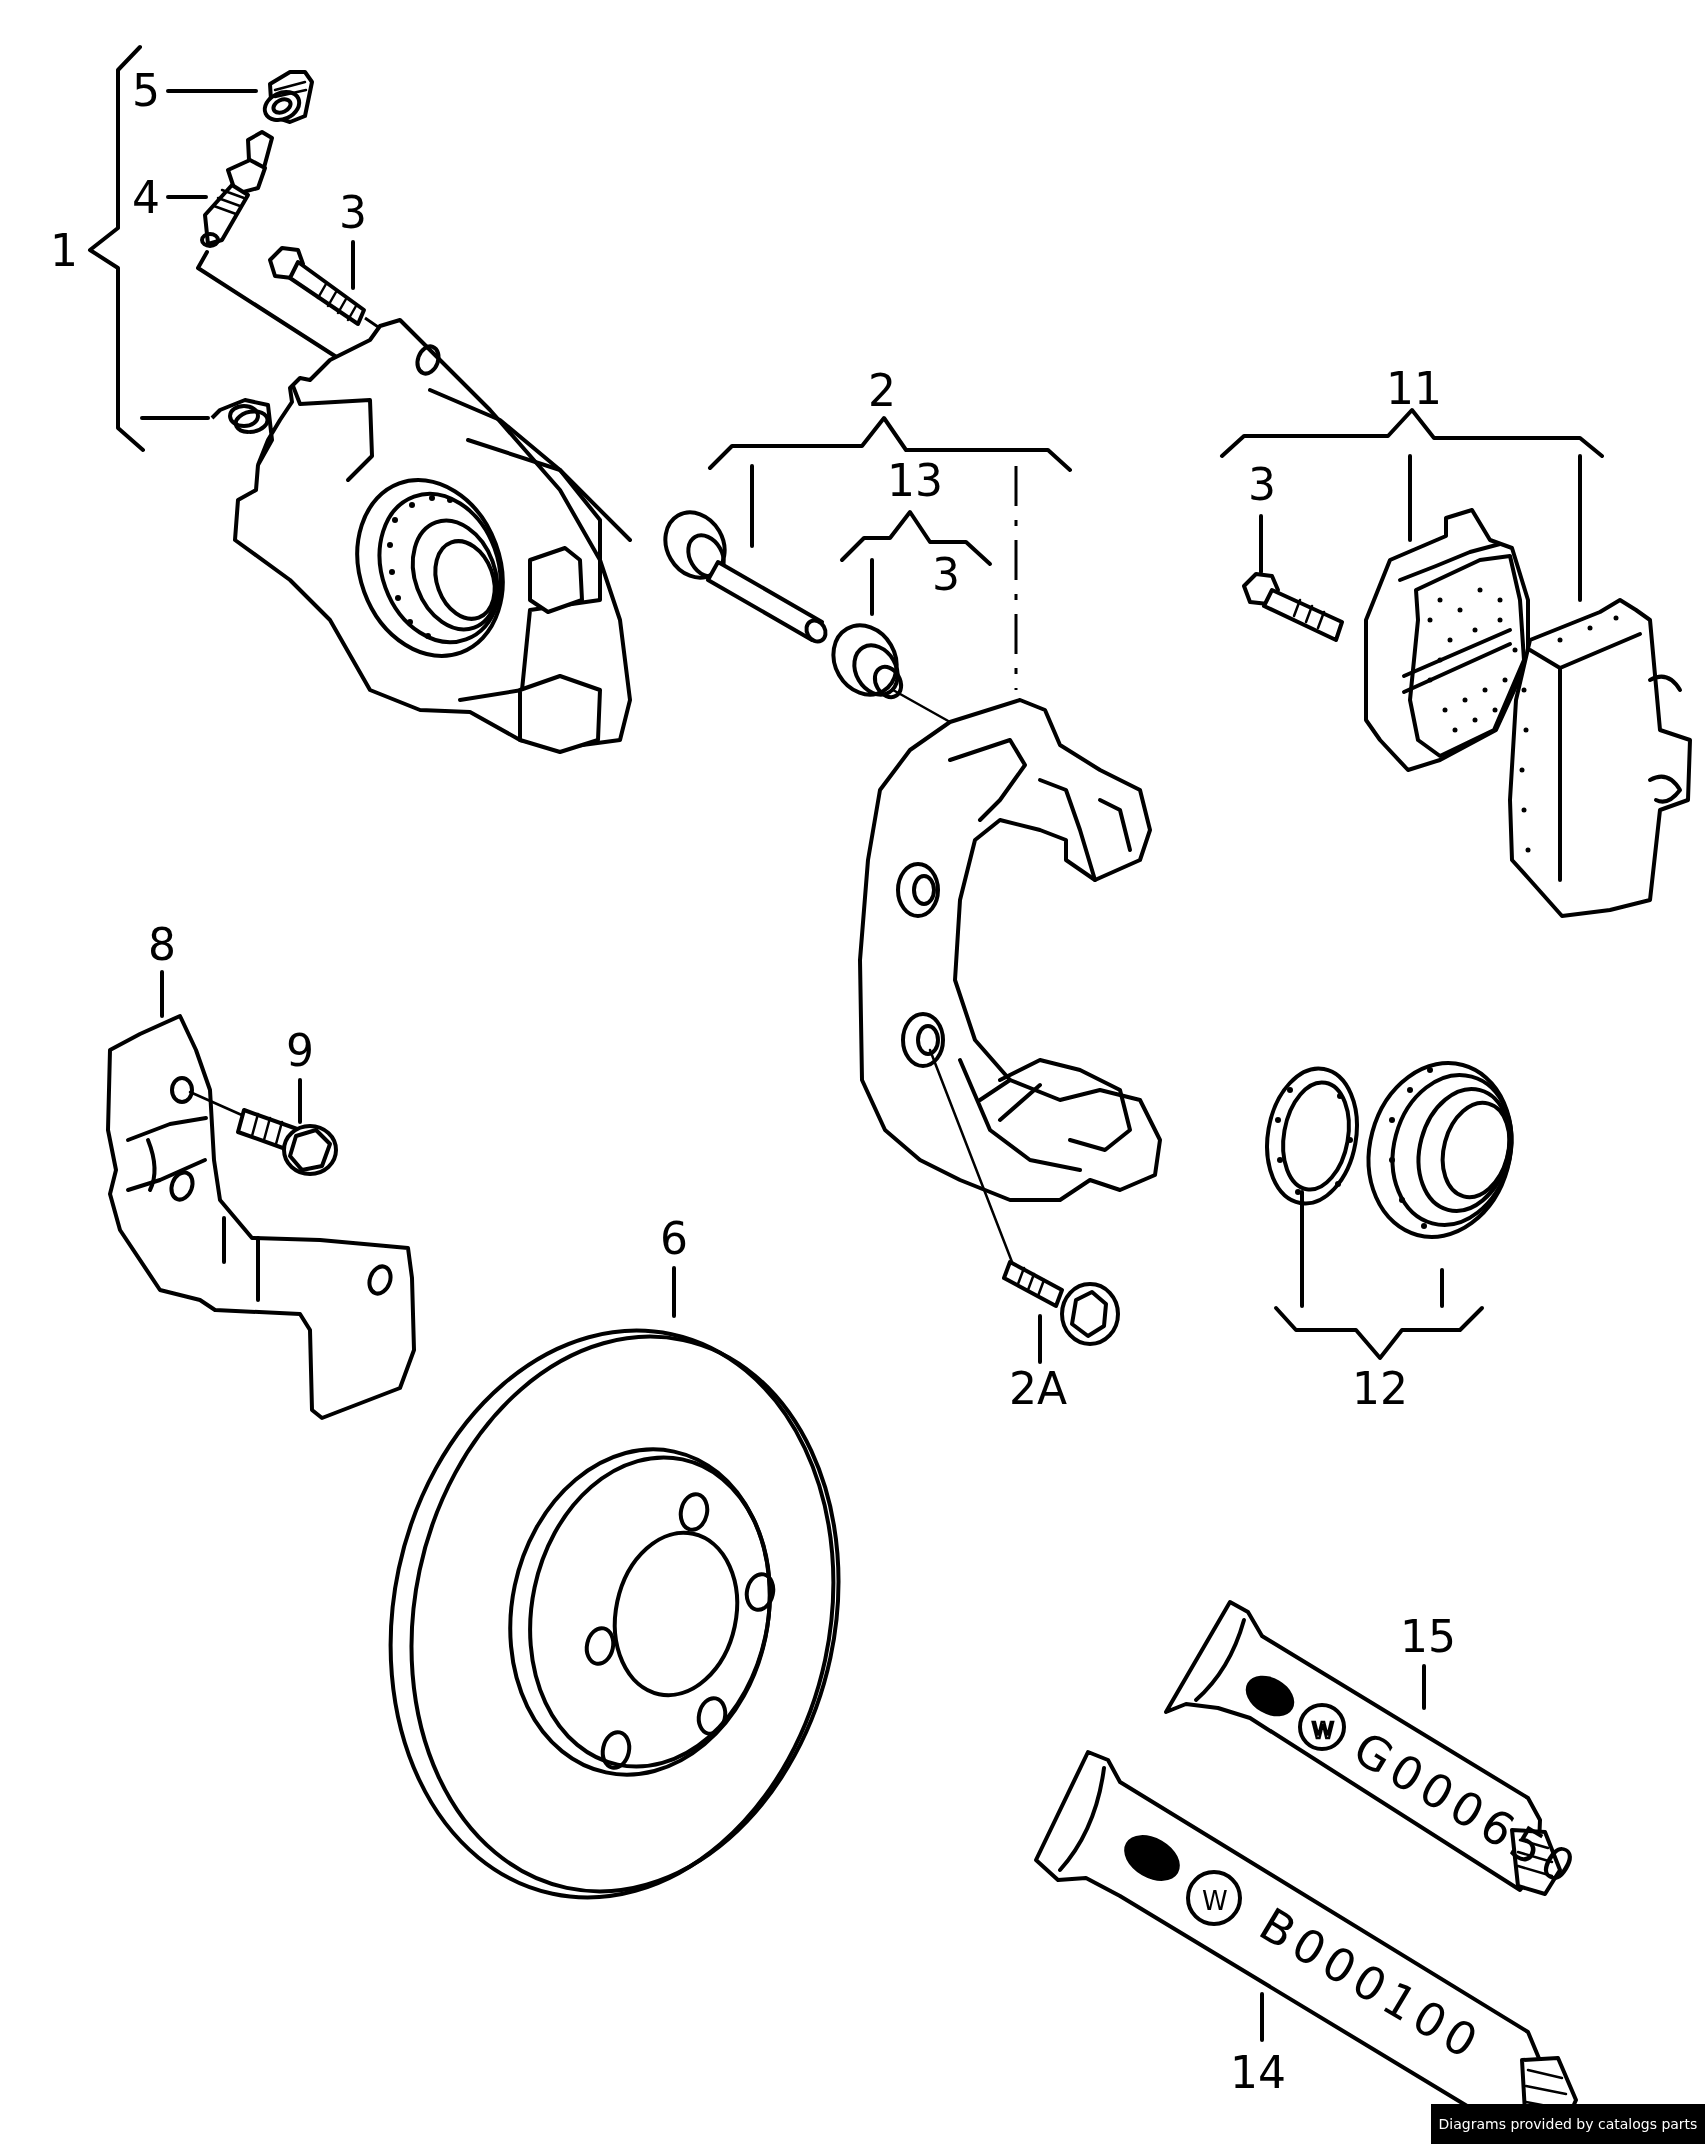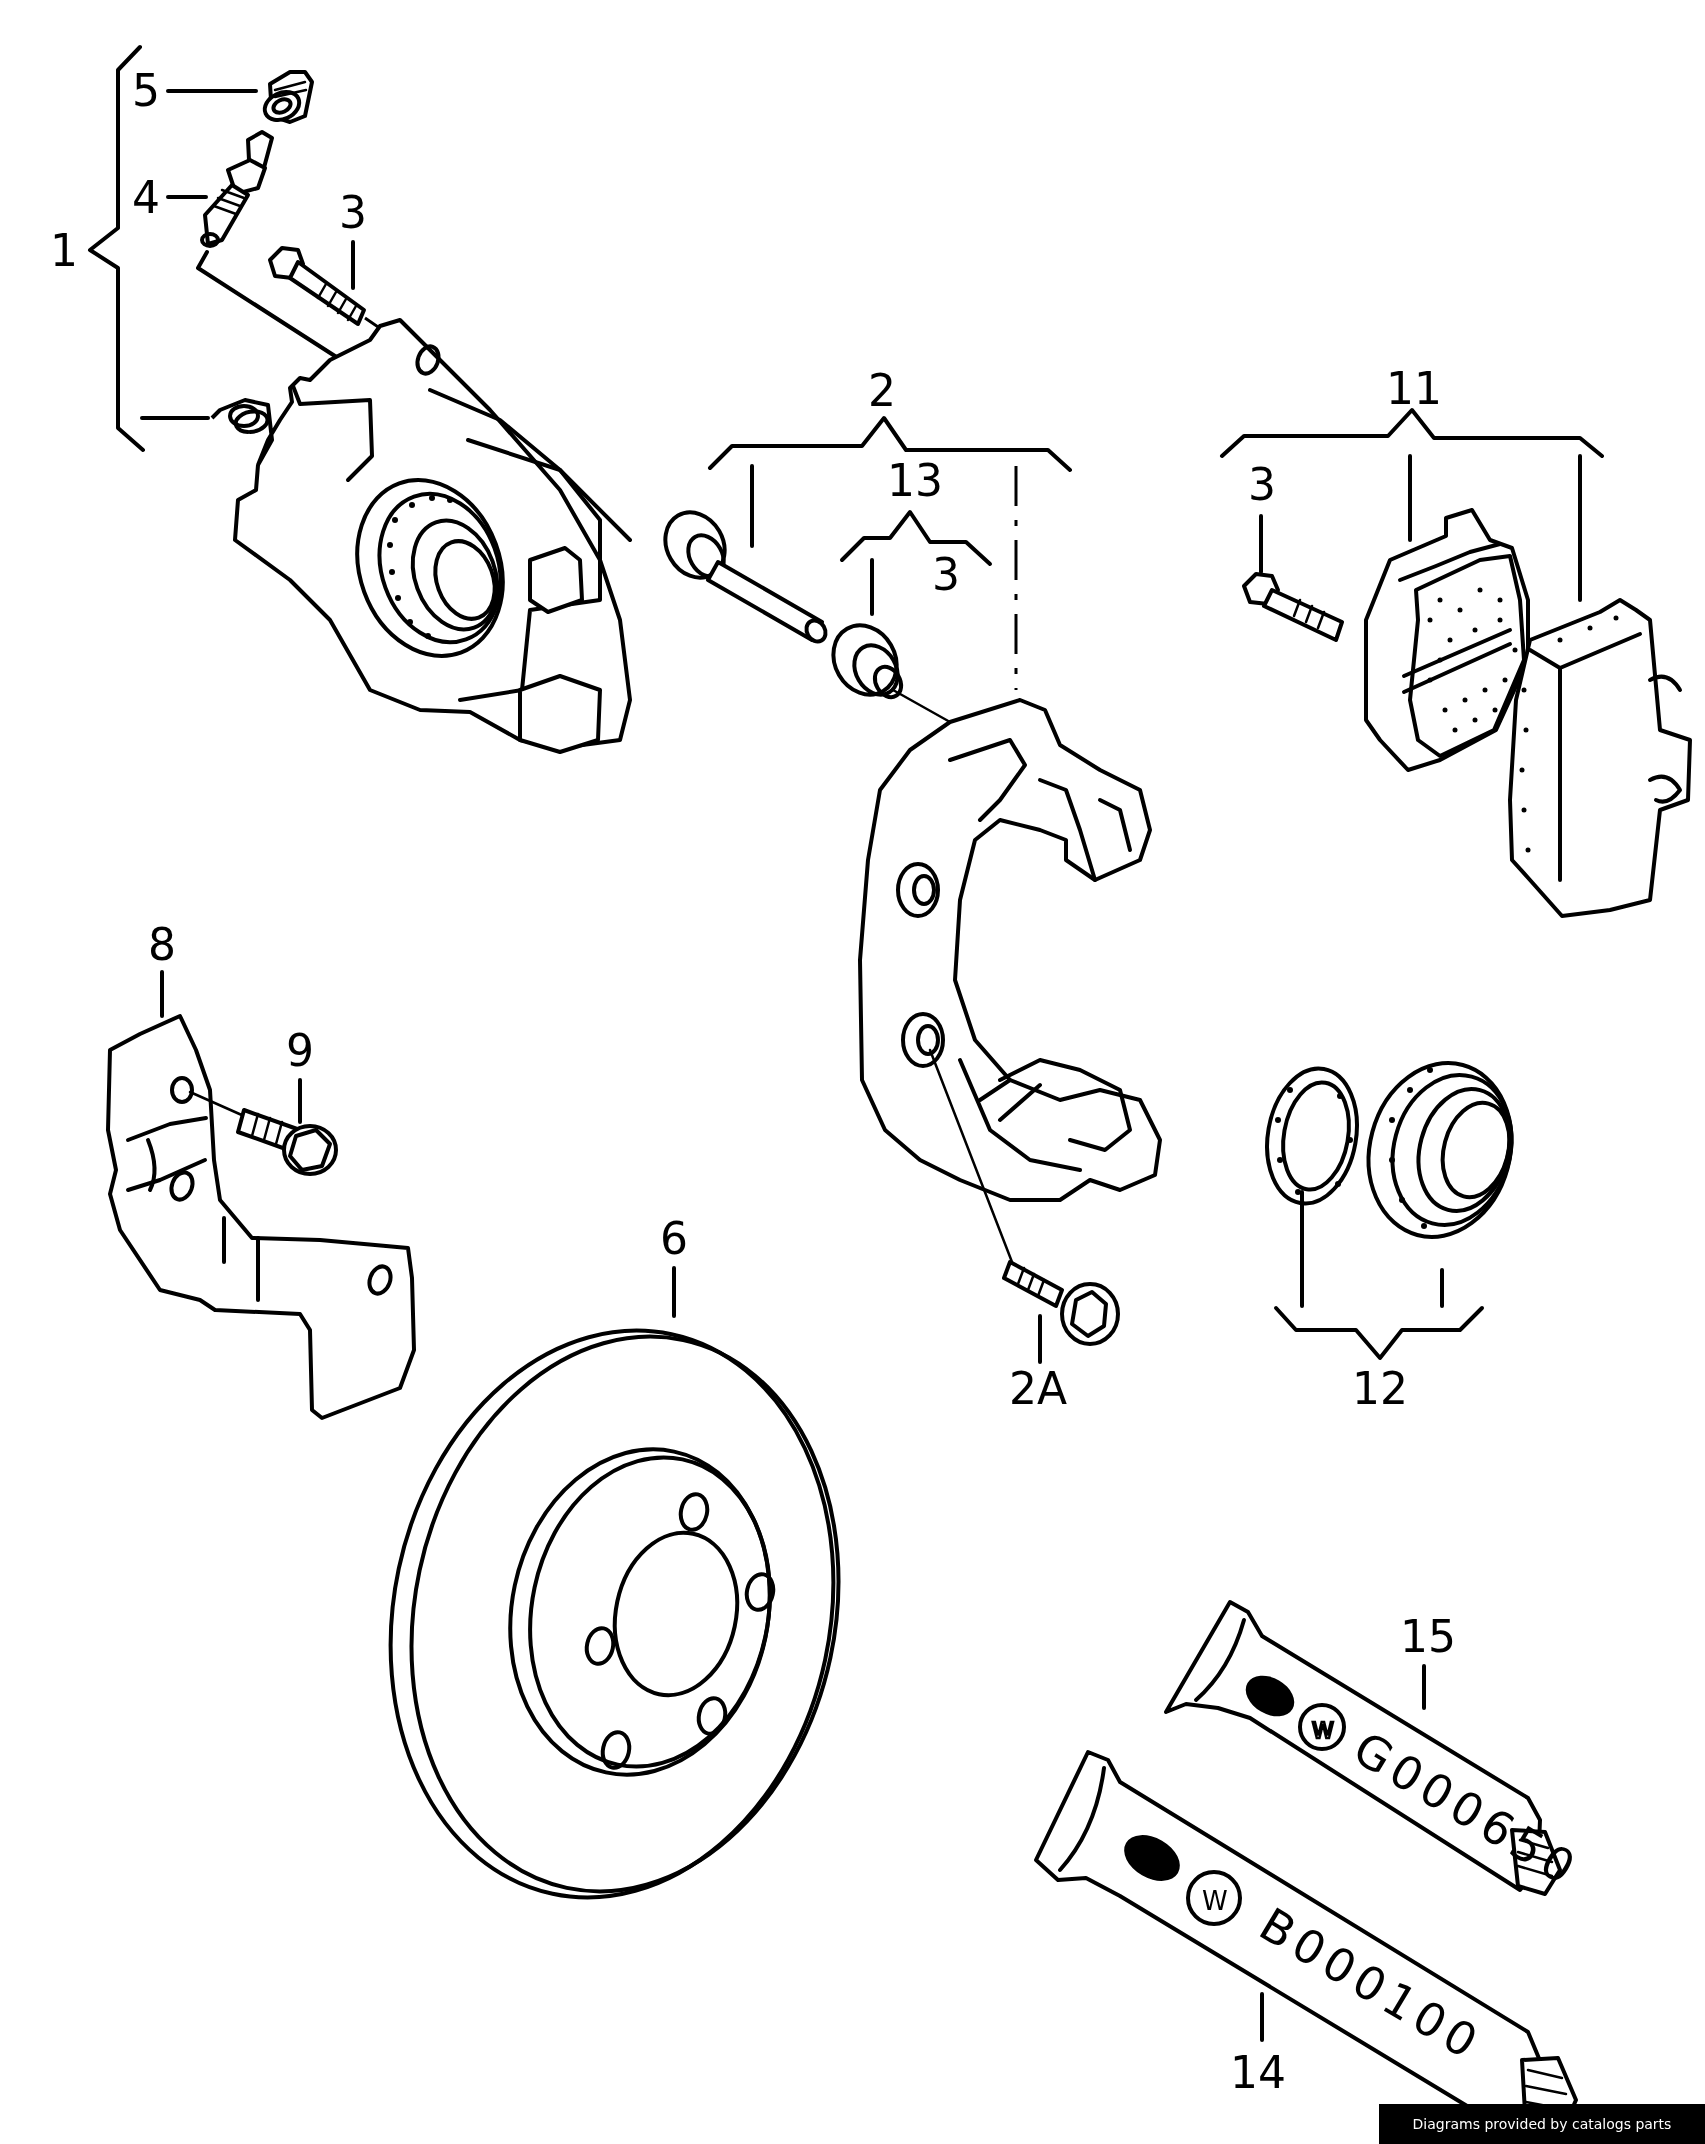--- a/index.html
+++ b/index.html
@@ -5,21 +5,21 @@
   html, body { margin: 0; padding: 0; background: #ffffff; }
   body { width: 1705px; height: 2144px; position: relative; overflow: hidden; font-family: "DejaVu Sans", sans-serif; }
   #diagram { position: absolute; left: 0; top: 0; width: 1705px; height: 2144px; }
   .ln { stroke: #000; stroke-width: 4; fill: none; stroke-linecap: round; stroke-linejoin: round; }
   .thin { stroke: #000; stroke-width: 2.5; fill: none; stroke-linecap: round; }
   .dash { stroke: #000; stroke-width: 3; fill: none; stroke-dasharray: 40 14 6 14; }
   .fillw { fill: #fff; stroke: #000; stroke-width: 4; stroke-linejoin: round; }
   .dot { fill: #000; }
   .lbl { font-family: "DejaVu Sans", sans-serif; font-size: 44px; fill: #000; text-anchor: middle; }
   .tubetext { font-family: "DejaVu Sans", sans-serif; font-size: 46px; fill: #000; letter-spacing: 6px; }
-  .footer { position: absolute; right: 0; bottom: 0; width: 326px; height: 40px; background: #000; color: #fff;
+  .footer { position: absolute; right: 0; bottom: 0; width: 274px; height: 40px; background: #000; color: #fff;
             font-family: "DejaVu Sans", sans-serif; font-size: 14px; line-height: 40px; text-align: center; }
 </style>
 </head>
 <body>
 
 <svg id="diagram" viewBox="0 0 1705 2144" xmlns="http://www.w3.org/2000/svg">
 
   <g>
     <path class="ln" d="M140,47 L118,70 L118,228 L90,250 L118,268 L118,428 L143,450"></path>
     <line class="ln" x1="142" y1="418" x2="208" y2="418"></line>

